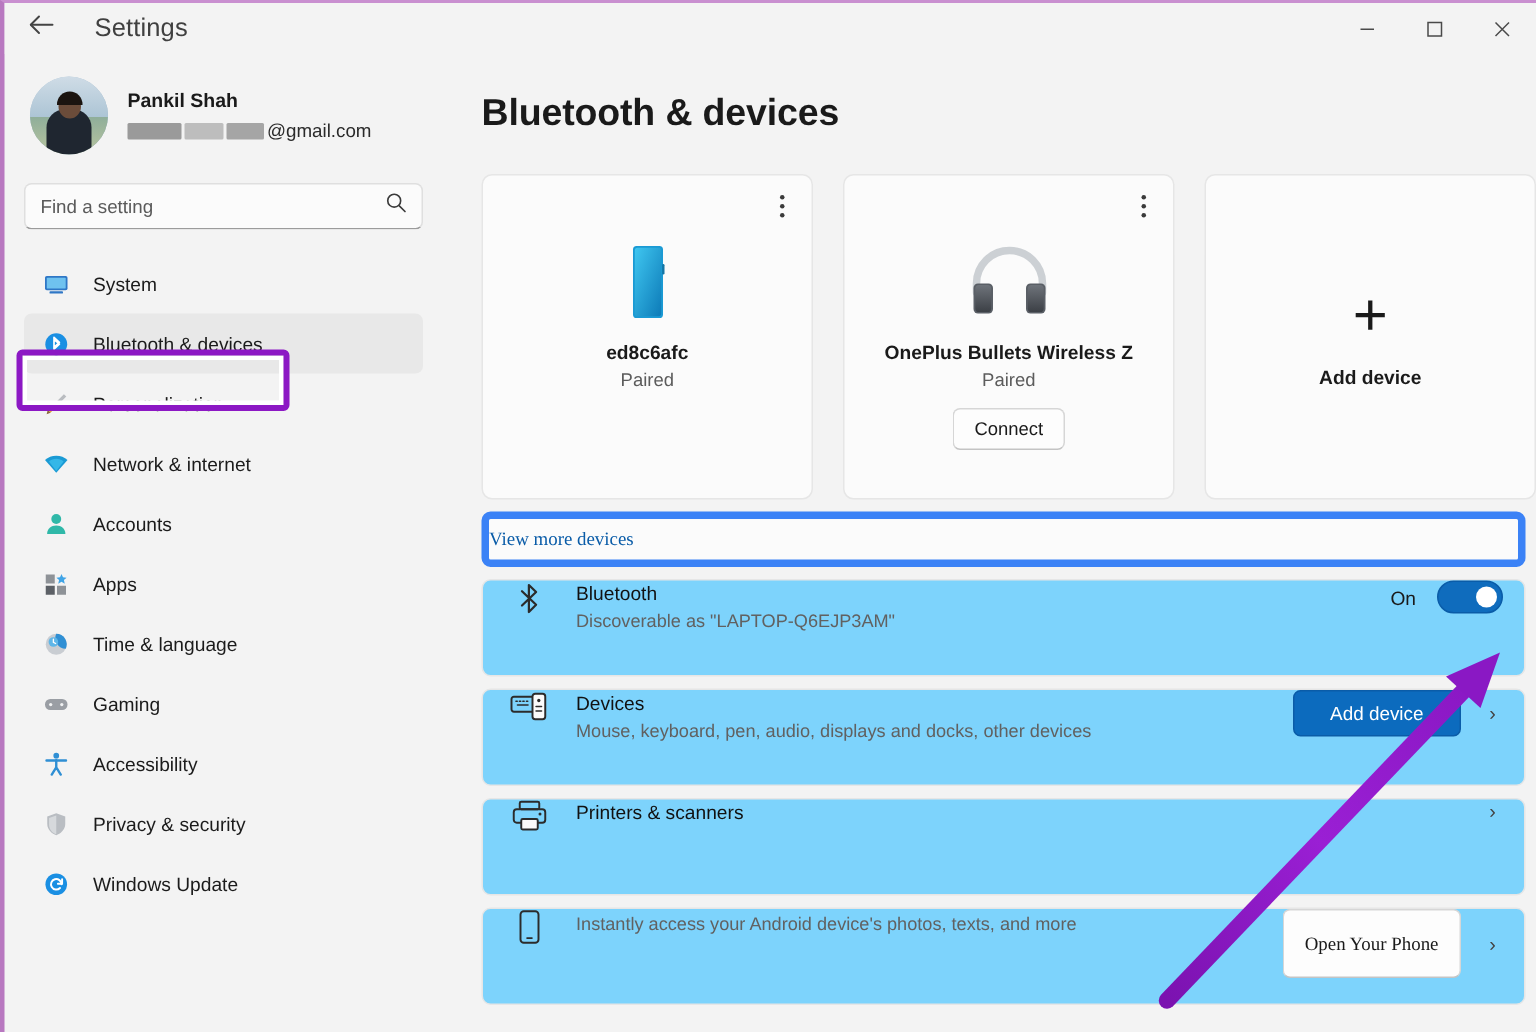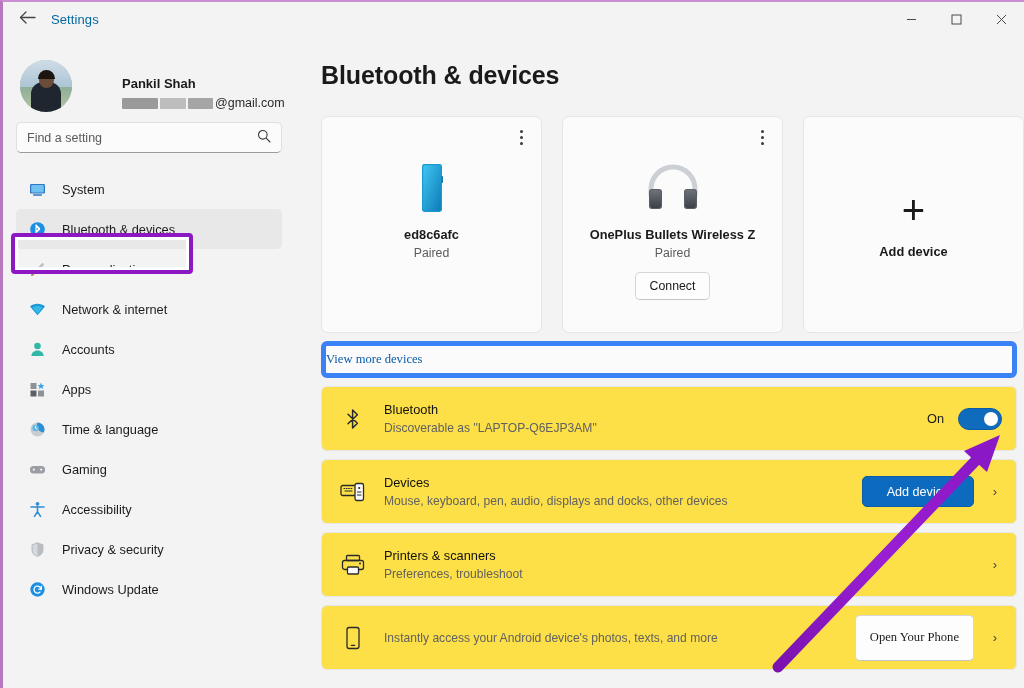--- a/index.html
+++ b/index.html
@@ -35,23 +35,23 @@
   }
   #back-btn {
     width: 36px; height: 30px;
     margin-left: 6px;
     display: flex; align-items: center; justify-content: center;
     border-radius: 4px;
     cursor: pointer;
   }
   #back-btn svg { stroke: #444; }
   #app-title {
-    margin-left: 6px;
-    font-size: 13px;
-    color: #0369a1;
+    margin-left: 18px;
+    font-size: 17px;
+    color: #404040;
     letter-spacing: .1px;
   }
   #win-controls {
     margin-left: auto;
     display: flex;
     height: 34px;
   }
   .wc {
     width: 45px; height: 34px;
     display: flex; align-items: center; justify-content: center;
@@ -64,24 +64,23 @@
   #sidebar {
     position: absolute;
     left: 3px; top: 34px;
     width: 298px; height: 654px;
     background: #f3f3f3;
   }
 
   
   #account {
     display: flex;
-    align-items: flex-end;
+    align-items: center;
     padding: 6px 0 0 14px;
     height: 76px;
-    gap: 37px;
   }
   #avatar {
     width: 52px; height: 52px;
     border-radius: 50%;
     overflow: hidden;
     flex: none;
     background: linear-gradient(160deg,#b9cddd 0%,#9fb7c9 40%,#7e9db2 100%);
     position: relative;
   }
   #avatar .sky { position:absolute; left:0; top:0; width:100%; height:56%;
@@ -242,25 +241,25 @@
   }
   #view-more span {
     font-size: 12.6px; color: #0a5ca8;
   }
 
   
   .srow {
     margin-top: 8px;
     width: 696px;
     height: 65px;
-    background: #fde047;
+    background: #7dd3fc;
     border: 1px solid #e6e6e6;
     border-radius: 6px;
     display: flex;
-    align-items: center;
+    align-items: flex-start;
     padding: 0 14px 0 18px;
     cursor: pointer;
   }
   .srow-ico {
     width: 26px; flex: none;
     display:flex; align-items:center; justify-content:center;
     margin-right: 18px;
   }
   .srow-text { flex: 1; line-height: 1.35; }
   .srow-title { font-size: 12.8px; color: #111; }
@@ -623,21 +622,20 @@
       <span class="srow-ico">
         <svg width="24" height="22" viewBox="0 0 24 22" fill="none">
           <rect x="5.5" y="1.5" width="13" height="5" rx="1" stroke="#2b2b2b" stroke-width="1.3"></rect>
           <rect x="1.5" y="6.5" width="21" height="9" rx="2" stroke="#2b2b2b" stroke-width="1.3"></rect>
           <rect x="6.5" y="13" width="11" height="7" rx="1" fill="#fbfbfb" stroke="#2b2b2b" stroke-width="1.3"></rect>
           <circle cx="19" cy="9.6" r="1" fill="#2b2b2b"></circle>
         </svg>
       </span>
       <div class="srow-text">
         <div class="srow-title">Printers &amp; scanners</div>
-        <div class="srow-sub">Preferences, troubleshoot</div>
       </div>
       <div class="srow-right">
         <span class="chev">›</span>
       </div>
     </div>
 
     <div class="srow">
       <span class="srow-ico">
         <svg width="18" height="24" viewBox="0 0 18 24" fill="none">
           <rect x="3" y="1.5" width="12" height="21" rx="2.2" stroke="#2b2b2b" stroke-width="1.3"></rect>

